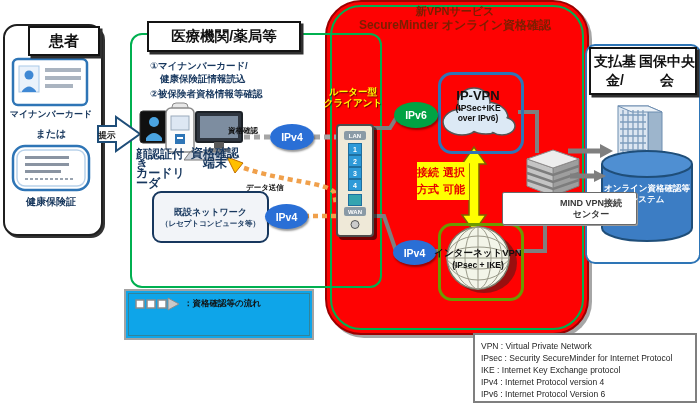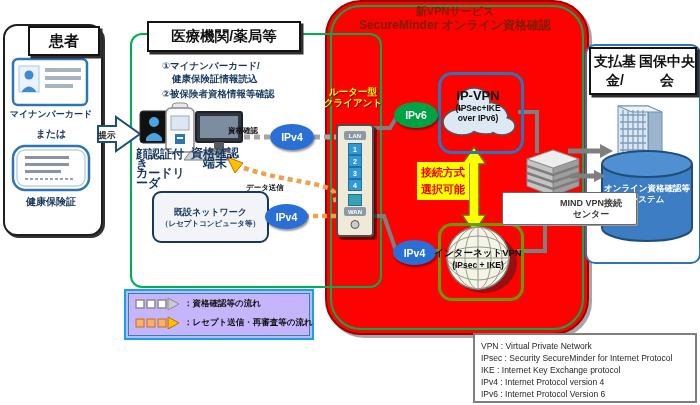--- a/index.html
+++ b/index.html
@@ -41,37 +41,37 @@
           border:1px solid #1f6f9f;color:#fff;font-size:7px;font-weight:bold;display:flex;align-items:center;justify-content:center;}
   .r-port.teal{background:#35a4b0;}
   .r-power{position:absolute;left:50%;transform:translateX(-50%);width:7px;height:7px;border-radius:50%;
            background:#ccc;border:1.5px solid #555;}
   .router-label{left:322px;top:86px;width:62px;text-align:center;color:#ffff00;font-weight:bold;font-size:9.5px;
                 line-height:11px;z-index:4;text-shadow:1px 1px 1px rgba(0,0,0,.6);}
   .ipvpn-box{left:438px;top:72px;width:80px;height:76px;border:3px solid #2e75b6;border-radius:14px;z-index:4;}
   .inet-box{left:438px;top:223px;width:80px;height:72px;border:3px solid #6b9a00;border-radius:14px;z-index:4;}
   .node-text{z-index:5;text-align:center;color:#111;font-weight:bold;}
   .choice-note{left:417px;top:162px;width:52px;height:38px;background:#ffff00;color:#e60000;font-weight:bold;
-               font-size:11px;line-height:17px;display:flex;flex-direction:column;align-items:center;justify-content:center;z-index:4;}
+               font-size:11px;line-height:17px;display:flex;flex-direction:row;align-items:center;justify-content:center;z-index:4;}
   .center-label{left:502px;top:192px;width:90px;height:31px;background:#fff;border:1.5px solid #6a6a6a;border-radius:2px;
                 box-shadow:1px 1px 0 #999;display:flex;flex-direction:column;align-items:center;justify-content:center;
                 font-size:9px;line-height:11px;font-weight:bold;color:#3a3a3a;z-index:5;padding-left:43px;}
   
-  .steps{left:150px;top:60px;width:172px;color:#17375e;font-weight:bold;font-size:9.5px;line-height:12.5px;z-index:4;margin-left:12px;}
+  .steps{left:150px;top:60px;width:172px;color:#17375e;font-weight:bold;font-size:9.5px;line-height:12.5px;z-index:4;}
   .steps .indent{padding-left:10px;}
   .steps .s3{margin-top:3px;}
   .dev-label{color:#17375e;font-weight:bold;font-size:12px;line-height:9.5px;z-index:5;}
   .exist-box{left:152px;top:191px;width:113px;height:48px;background:#f2f4f8;border:2.5px solid #17375e;border-radius:9px;
              display:flex;flex-direction:column;align-items:center;justify-content:center;z-index:4;
              color:#17375e;font-weight:bold;text-align:center;}
   .tiny-flow-label{font-size:7.5px;font-weight:bold;color:#111;z-index:5;}
   
   .cyl-text{left:601px;top:183px;width:92px;text-align:center;color:#fff;font-weight:bold;font-size:8.5px;line-height:10.5px;z-index:5;}
   
-  .legend{left:124px;top:289px;width:186px;height:47px;background:#c4b5fd;border:2px solid #0ea5e9;z-index:5;}
+  .legend{left:124px;top:289px;width:186px;height:47px;background:#0ea5e9;border:2px solid #a3a3a3;z-index:5;}
   .legend .inner{position:absolute;inset:2px;border:1px solid #31849b;}
   .legend-row{position:absolute;left:8px;display:flex;align-items:center;gap:4px;}
   .legend-row .txt{font-size:8.5px;font-weight:bold;color:#111;white-space:nowrap;}
   .glossary{left:473px;top:333px;width:224px;height:70px;background:#fff;border:2px solid #7f7f7f;z-index:5;
             padding:5px 6px;box-sizing:border-box;}
   .glossary div{font-size:8.5px;line-height:12px;color:#262626;white-space:nowrap;}
   svg{display:block;}
   .svg-layer{left:0;top:0;z-index:3;pointer-events:none;}
   .svg-top{left:0;top:0;z-index:6;pointer-events:none;}
 </style>
@@ -324,29 +324,20 @@
     <div class="inner"></div>
     <div class="legend-row" style="top:6px">
       <svg width="46" height="14">
         <rect x="2" y="3" width="8" height="8" fill="#fff" stroke="#8c8c8c" stroke-width="1.5"></rect>
         <rect x="13" y="3" width="8" height="8" fill="#fff" stroke="#8c8c8c" stroke-width="1.5"></rect>
         <rect x="24" y="3" width="8" height="8" fill="#fff" stroke="#8c8c8c" stroke-width="1.5"></rect>
         <polygon points="34,1 45,7 34,13" fill="#c9c9c9" stroke="#8c8c8c"></polygon>
       </svg>
       <span class="txt">：資格確認等の流れ</span>
     </div>
-    <div class="legend-row" style="top:25px">
-      <svg width="46" height="14">
-        <rect x="2" y="3" width="8" height="8" fill="#f6b26b" stroke="#cc6b1f"></rect>
-        <rect x="13" y="3" width="8" height="8" fill="#f6b26b" stroke="#cc6b1f"></rect>
-        <rect x="24" y="3" width="8" height="8" fill="#f6b26b" stroke="#cc6b1f"></rect>
-        <polygon points="34,1 45,7 34,13" fill="#ffc000" stroke="#bf6b00"></polygon>
-      </svg>
-      <span class="txt">：レセプト送信・再審査等の流れ</span>
-    </div>
   </div>
 
   <div class="abs glossary">
     <div>VPN : Virtual Private Network</div>
     <div>IPsec : Security SecureMinder for Internet Protocol</div>
     <div>IKE : Internet Key Exchange protocol</div>
     <div>IPv4 : Internet Protocol version 4</div>
     <div>IPv6 : Internet Protocol Version 6</div>
   </div>
 

